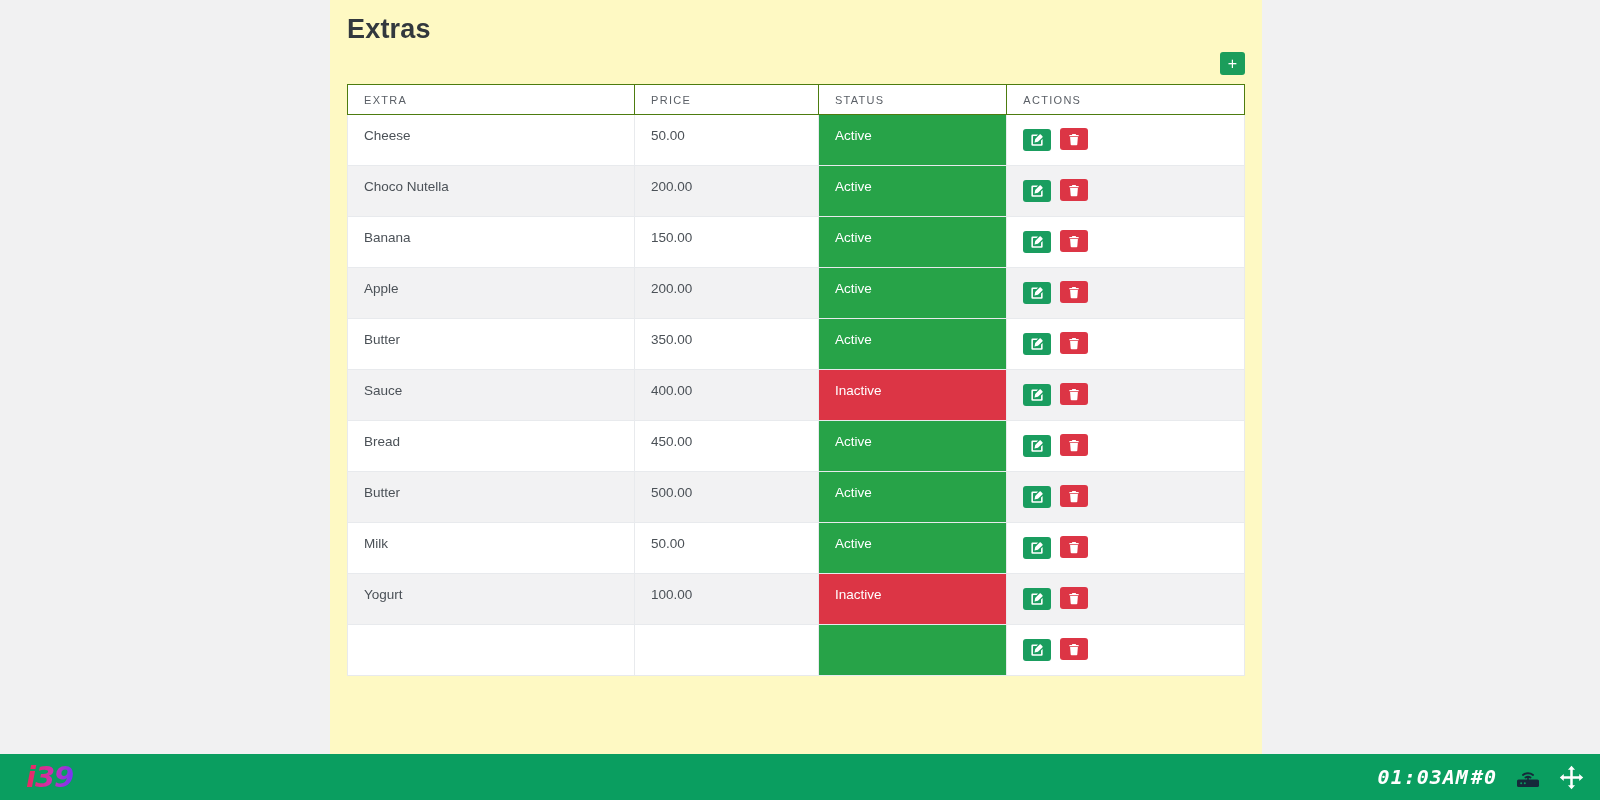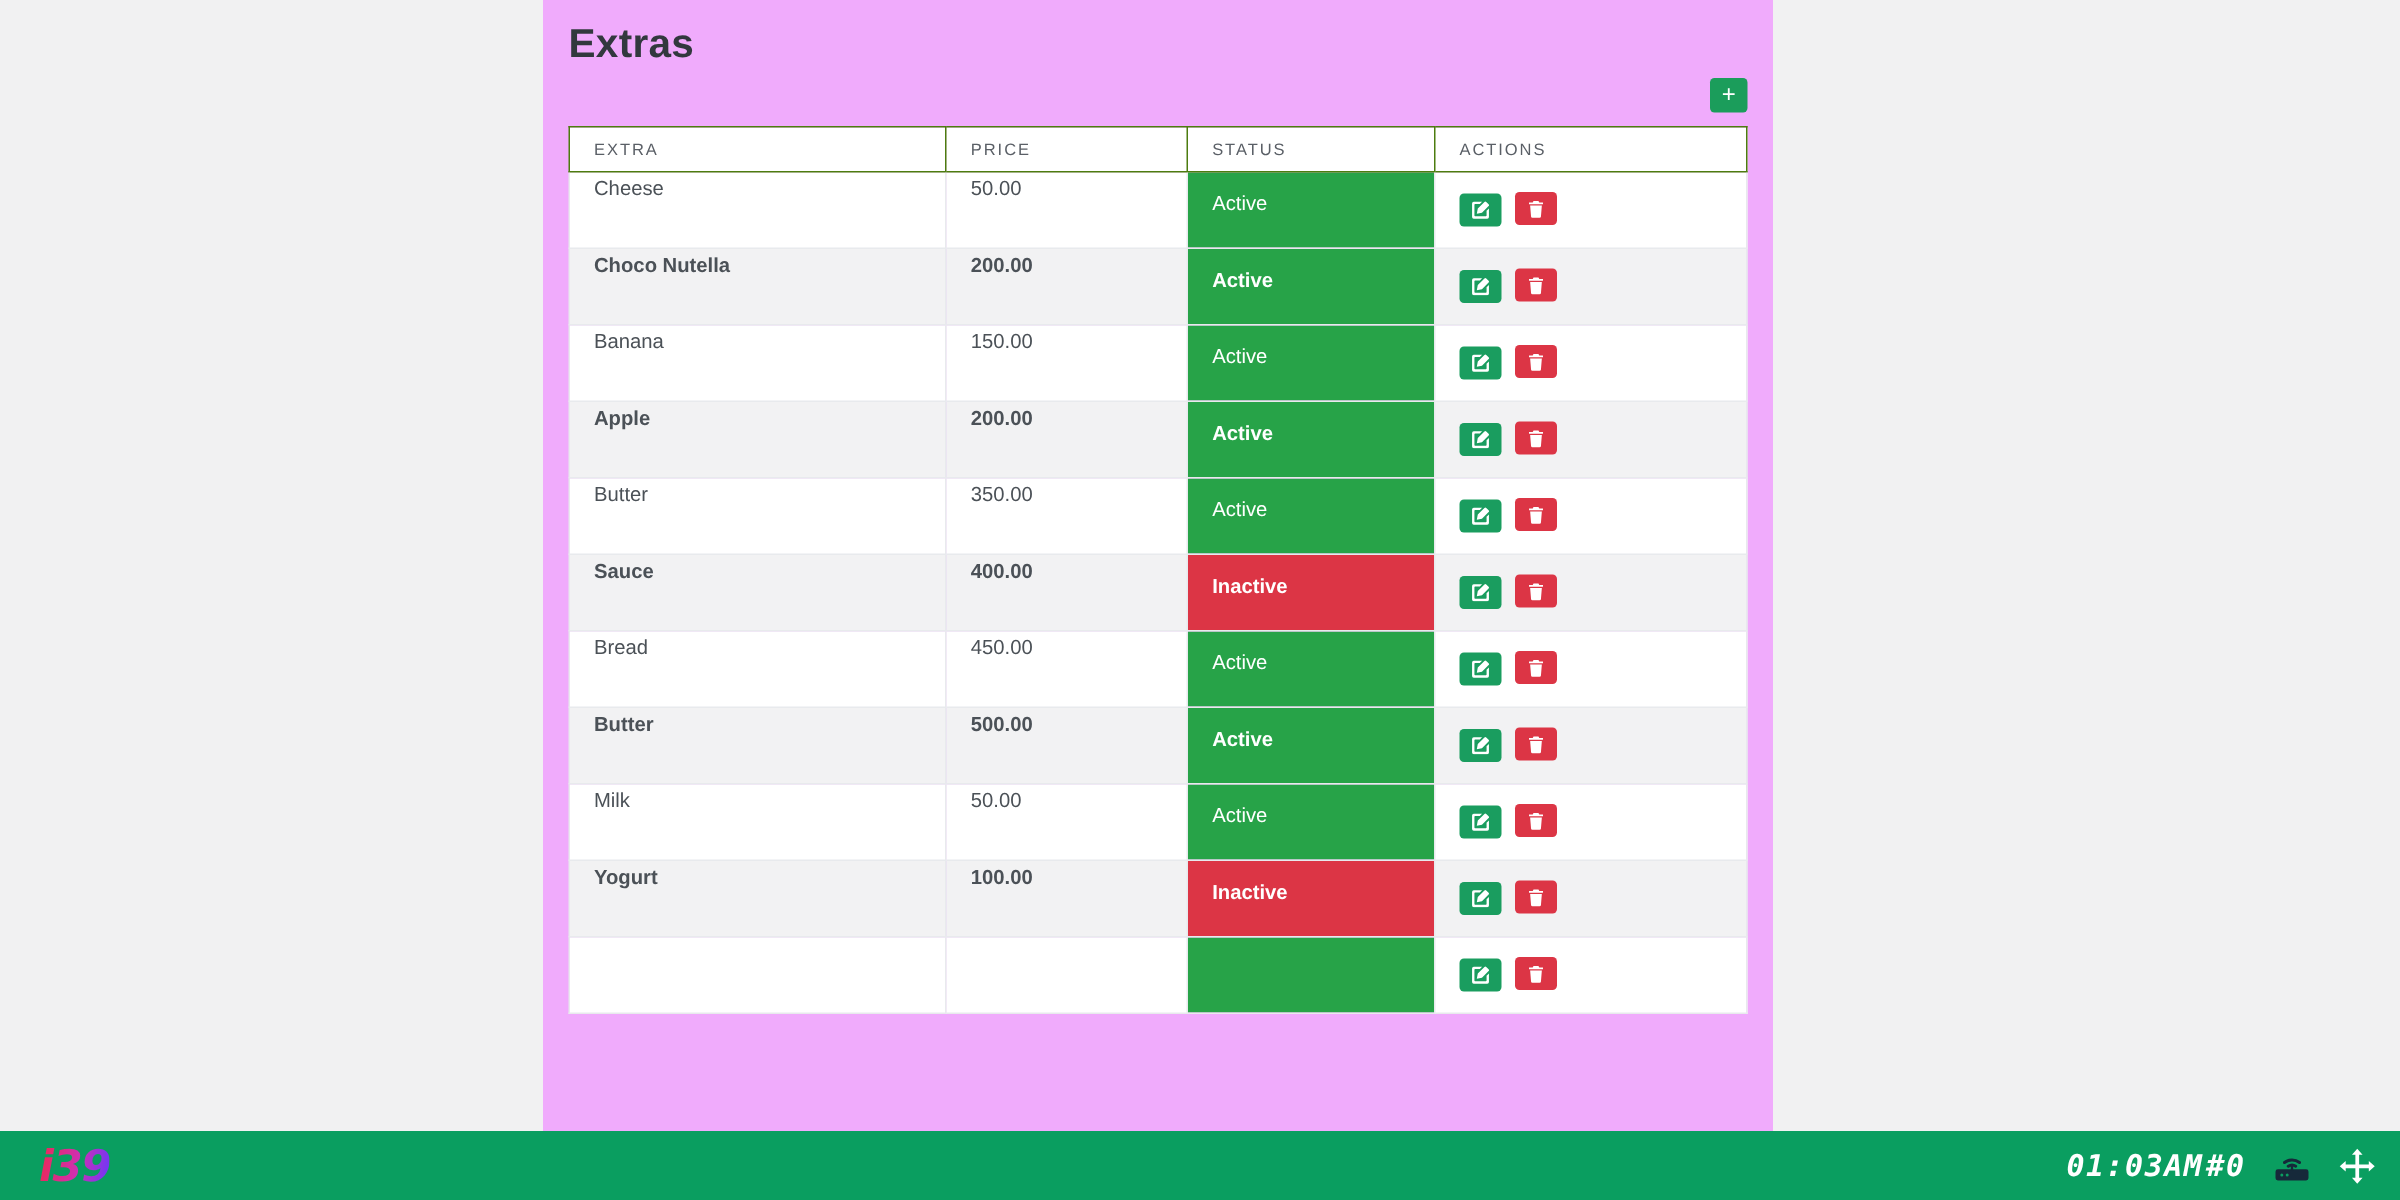--- a/index.html
+++ b/index.html
@@ -4,25 +4,24 @@
 <style>
   * { margin:0; padding:0; box-sizing:border-box; }
   html,body { width:1600px; height:800px; overflow:hidden; }
   body {
     background:#f1f1f2;
     font-family:"Liberation Sans", sans-serif;
     position:relative;
   }
   .content-card {
     position:absolute; left:330px; top:0;
-    width:820px; height:755px;
-    background:#f0abfc;
+    width:932px; height:755px;
+    background:#fef9c3;
     padding:0 17px;
     overflow:hidden;
-    margin-left:32px;
   }
   .page-title {
     margin-top:14px;
     font-size:27px; line-height:31px;
     font-weight:700; color:#32383e; letter-spacing:.2px;
   }
   .toolbar { margin-top:7px; height:23px; display:flex; justify-content:flex-end; }
   .add-btn {
     width:25px; height:23px; border:none; border-radius:3px;
     background:#1b9d5b; color:#ffffff; font-size:16px; line-height:21px;
@@ -35,26 +34,26 @@
   th {
     height:30px; text-align:left; vertical-align:middle;
     padding:0 0 0 16px;
     font-size:11px; font-weight:400; letter-spacing:1.3px;
     color:#5a5f66;
     border:1px solid #4d7c0f;
     background:#ffffff;
   }
   td {
     height:51px; vertical-align:top;
-    padding:3px 16px 0 16px;
+    padding:13px 16px 0 16px;
     font-size:13.5px; color:#4b5157;
     border:1px solid #e8eaed;
     background:#ffffff;
   }
-  tr.row-even td { background:#f2f2f3;font-weight:bold; }
+  tr.row-even td { background:#f2f2f3; }
   td.status-cell { padding:0; }
   .status-fill {
     width:100%; height:100%;
     padding:13px 0 0 16px;
     color:#ffffff; font-size:13.5px;
   }
   td.actions-cell { padding-top:13px; white-space:nowrap; }
   .btn-action {
     display:inline-flex; align-items:center; justify-content:center;
     width:28px; height:22px; border:none; border-radius:3px;

